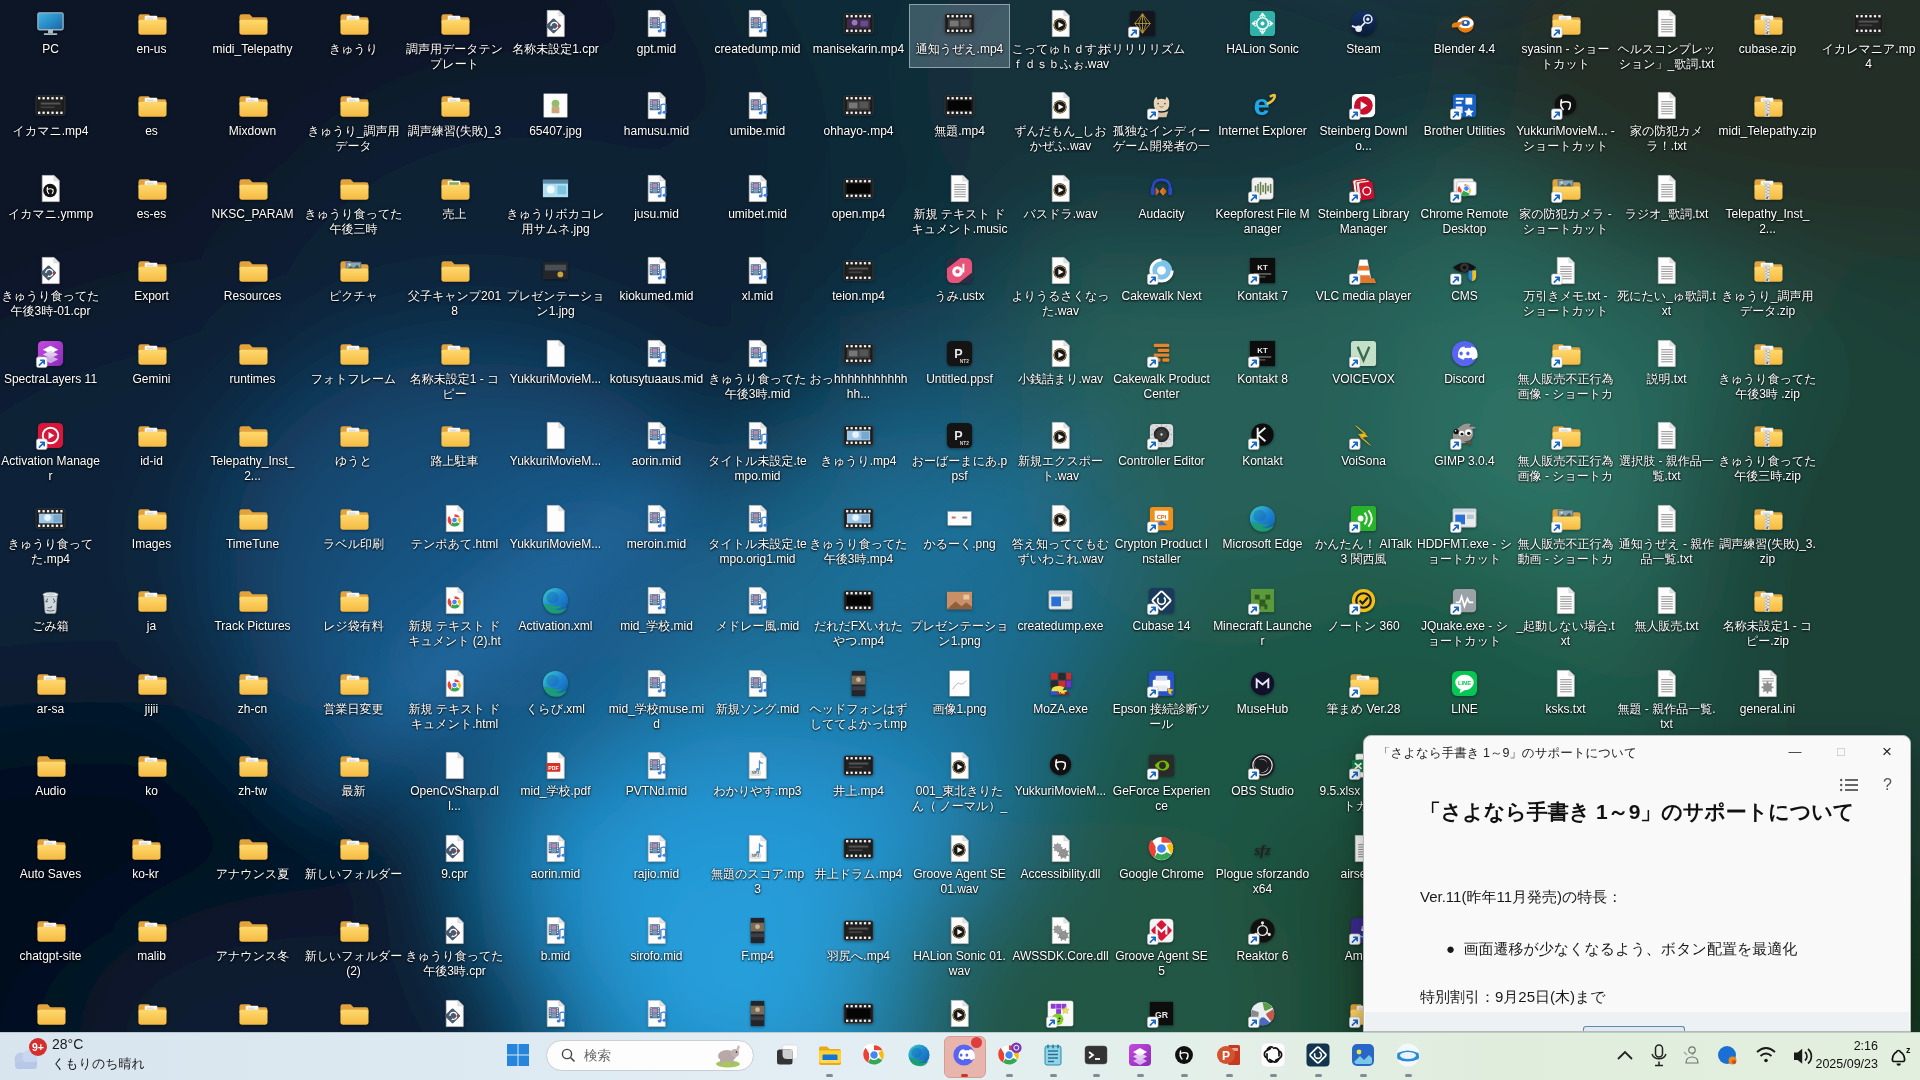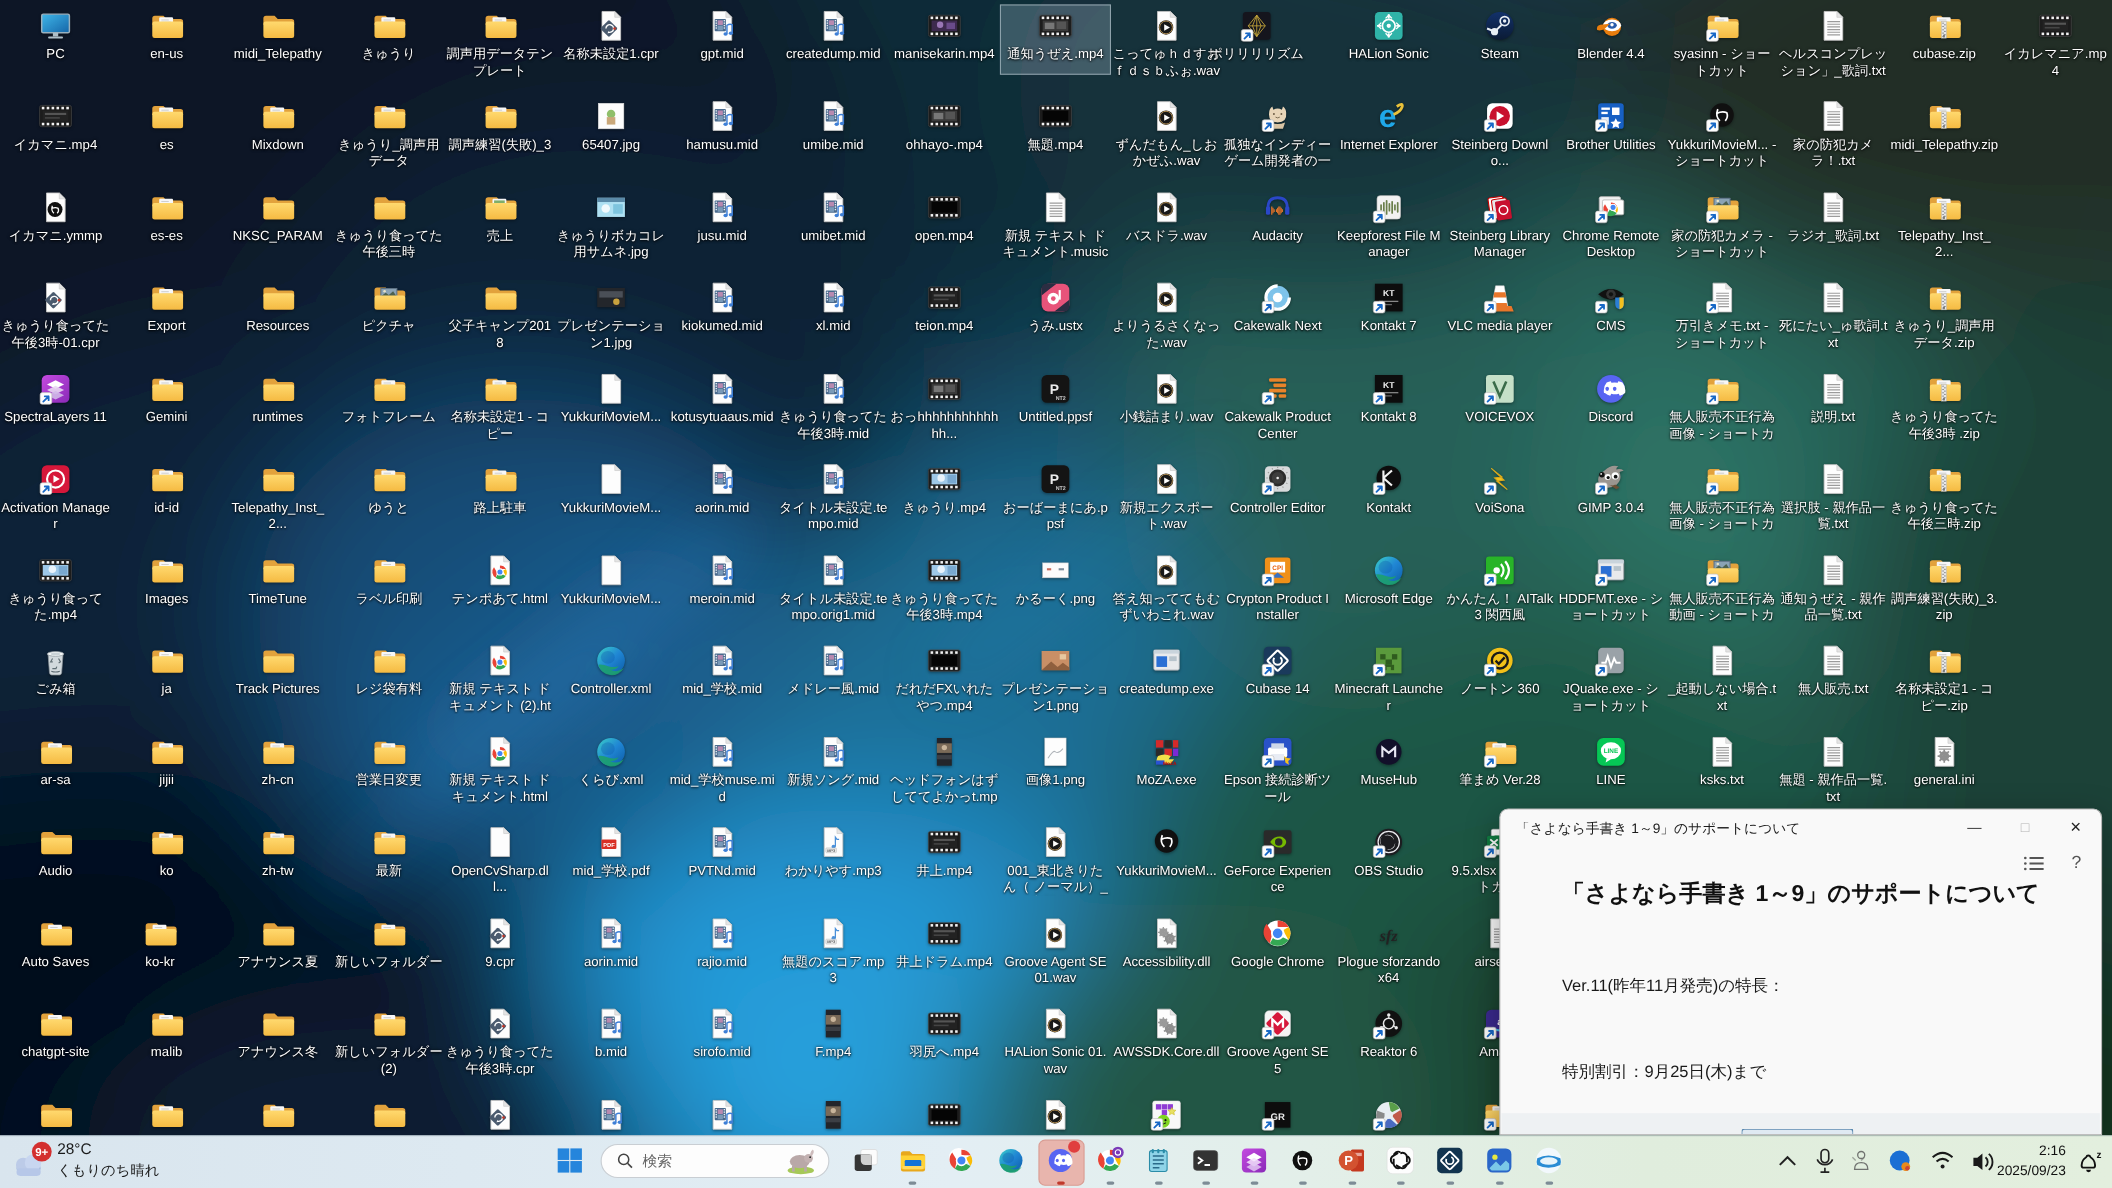--- a/index.html
+++ b/index.html
@@ -1720,21 +1720,21 @@
 <div class="cell" style="left:404px;top:585px">
     <svg class="ic">
       <use href="#i-html"></use>
     </svg>
     <div class="lb">新規 テキスト ドキュメント (2).html</div>
   </div>
 <div class="cell" style="left:505px;top:585px">
     <svg class="ic">
       <use href="#i-xml"></use>
     </svg>
-    <div class="lb">Controller.xml</div>
+    <div class="lb">Activation.xml</div>
   </div>
 <div class="cell" style="left:606px;top:585px">
     <svg class="ic">
       <use href="#i-mid"></use>
     </svg>
     <div class="lb">mid_学校.mid</div>
   </div>
 <div class="cell" style="left:707px;top:585px">
     <svg class="ic">
       <use href="#i-mid"></use>
@@ -2256,21 +2256,22 @@
       </g>
       <g fill="#555">
         <circle cx="1.2" cy="2" r="1.2"></circle>
         <circle cx="1.2" cy="7" r="1.2"></circle>
         <circle cx="1.2" cy="12" r="1.2"></circle>
       </g>
     </svg>
 <div style="position:absolute;right:18px;top:40px;font-size:16px;color:#555">?</div>
 <div class="hd">「さよなら手書き 1～9」のサポートについて</div>
 <div class="bl" style="top:149px">Ver.11(昨年11月発売)の特長：</div>
-<div class="bl" style="top:227px">特別割引：9月25日(木)まで</div>
+<div class="bl" style="left:82px;top:201px">●&nbsp; 画面遷移が少なくなるよう、ボタン配置を最適化</div>
+<div class="bl" style="top:249px">特別割引：9月25日(木)まで</div>
 <div class="ft"></div>
 <div style="position:absolute;left:219px;bottom:0;width:100px;height:4px;background:#dfe9f2;border:1px solid #5c8ab0;border-bottom:none;border-radius:3px 3px 0 0"></div>
 </div>
 <div id="tb"></div>
 <div style="position:absolute;left:0px;top:1032px;width:200px;height:48px;z-index:10">
 <svg width="44" height="44" style="position:absolute;left:8px;top:3px" viewBox="0 0 44 44">
 <ellipse cx="18" cy="27" rx="11" ry="7" fill="#aabfe0"></ellipse>
       <circle cx="13" cy="24" r="6.5" fill="#bccbe8"></circle>
       <circle cx="22" cy="22" r="7.5" fill="#c8d6f0"></circle>
       <rect x="7" y="27" width="22" height="7" rx="3.5" fill="#b6c7e8"></rect>

